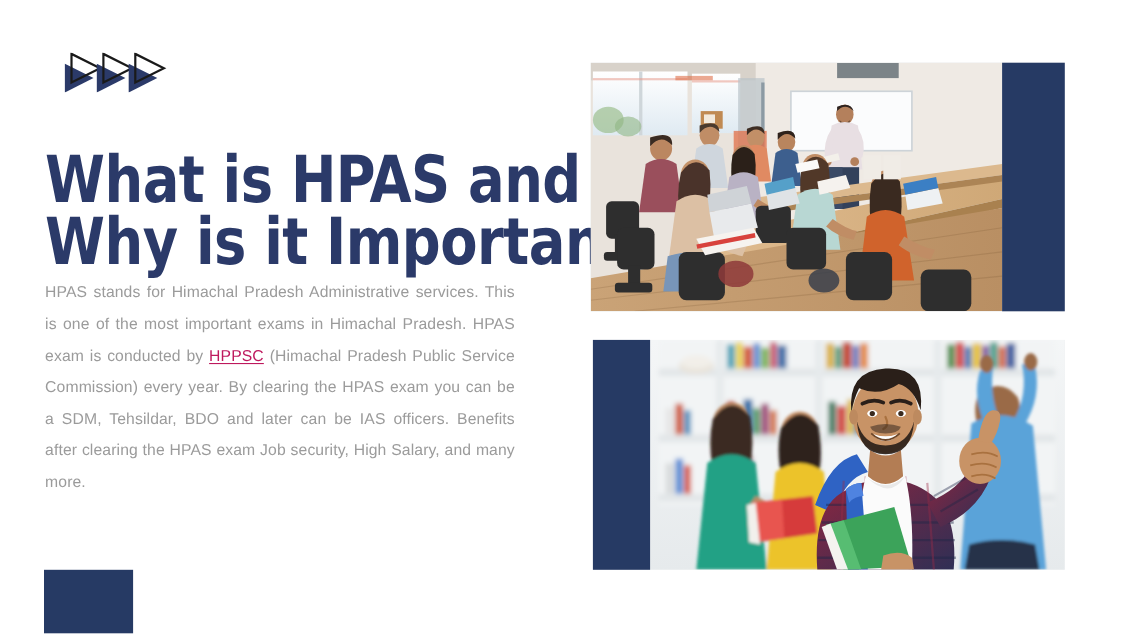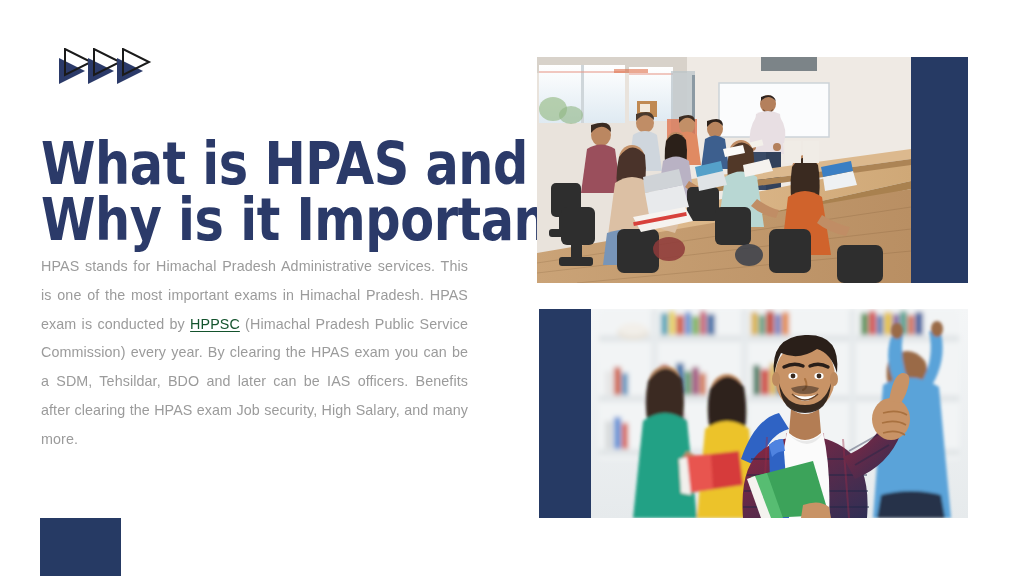--- a/index.html
+++ b/index.html
@@ -68,21 +68,21 @@
     width: 427px;
     color: #9b9b9b;
     font-size: 14.3px;
     line-height: 28.7px;
     text-align: justify;
     text-justify: inter-word;
     font-weight: 400;
     letter-spacing: 0.1px;
   }
   .body-copy .link-inline {
-    color: #14532d;
+    color: #be185d;
     text-decoration: underline;
     text-underline-offset: 2px;
   }
 
   
   .corner-block {
     position: absolute;
     left: 40px;
     top: 518px;
     width: 81px;

